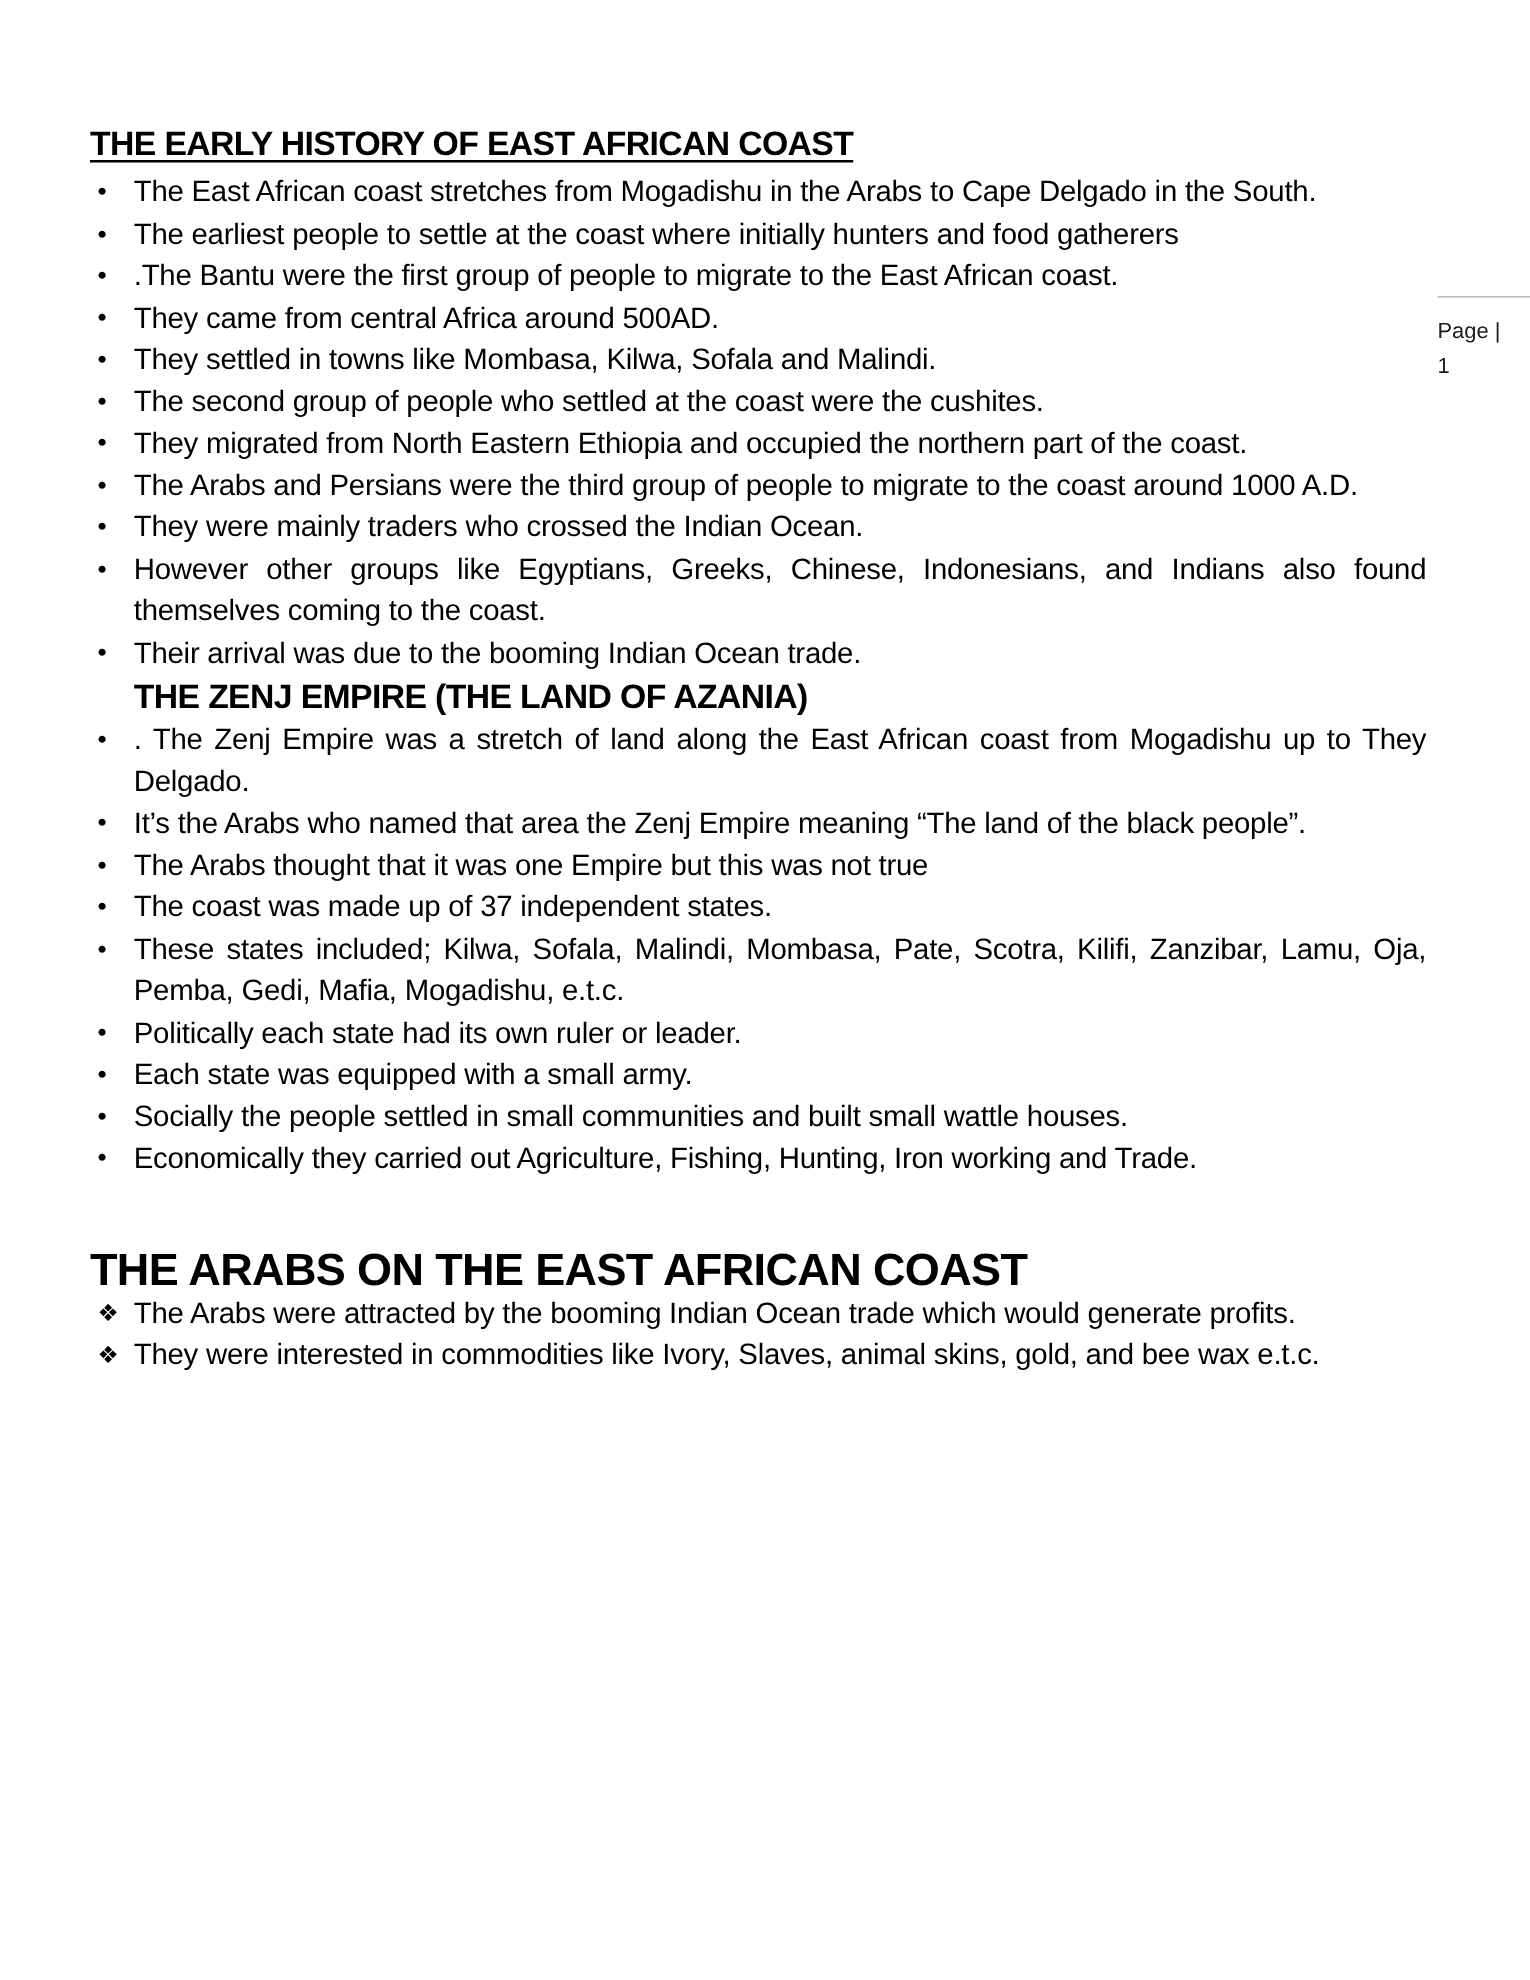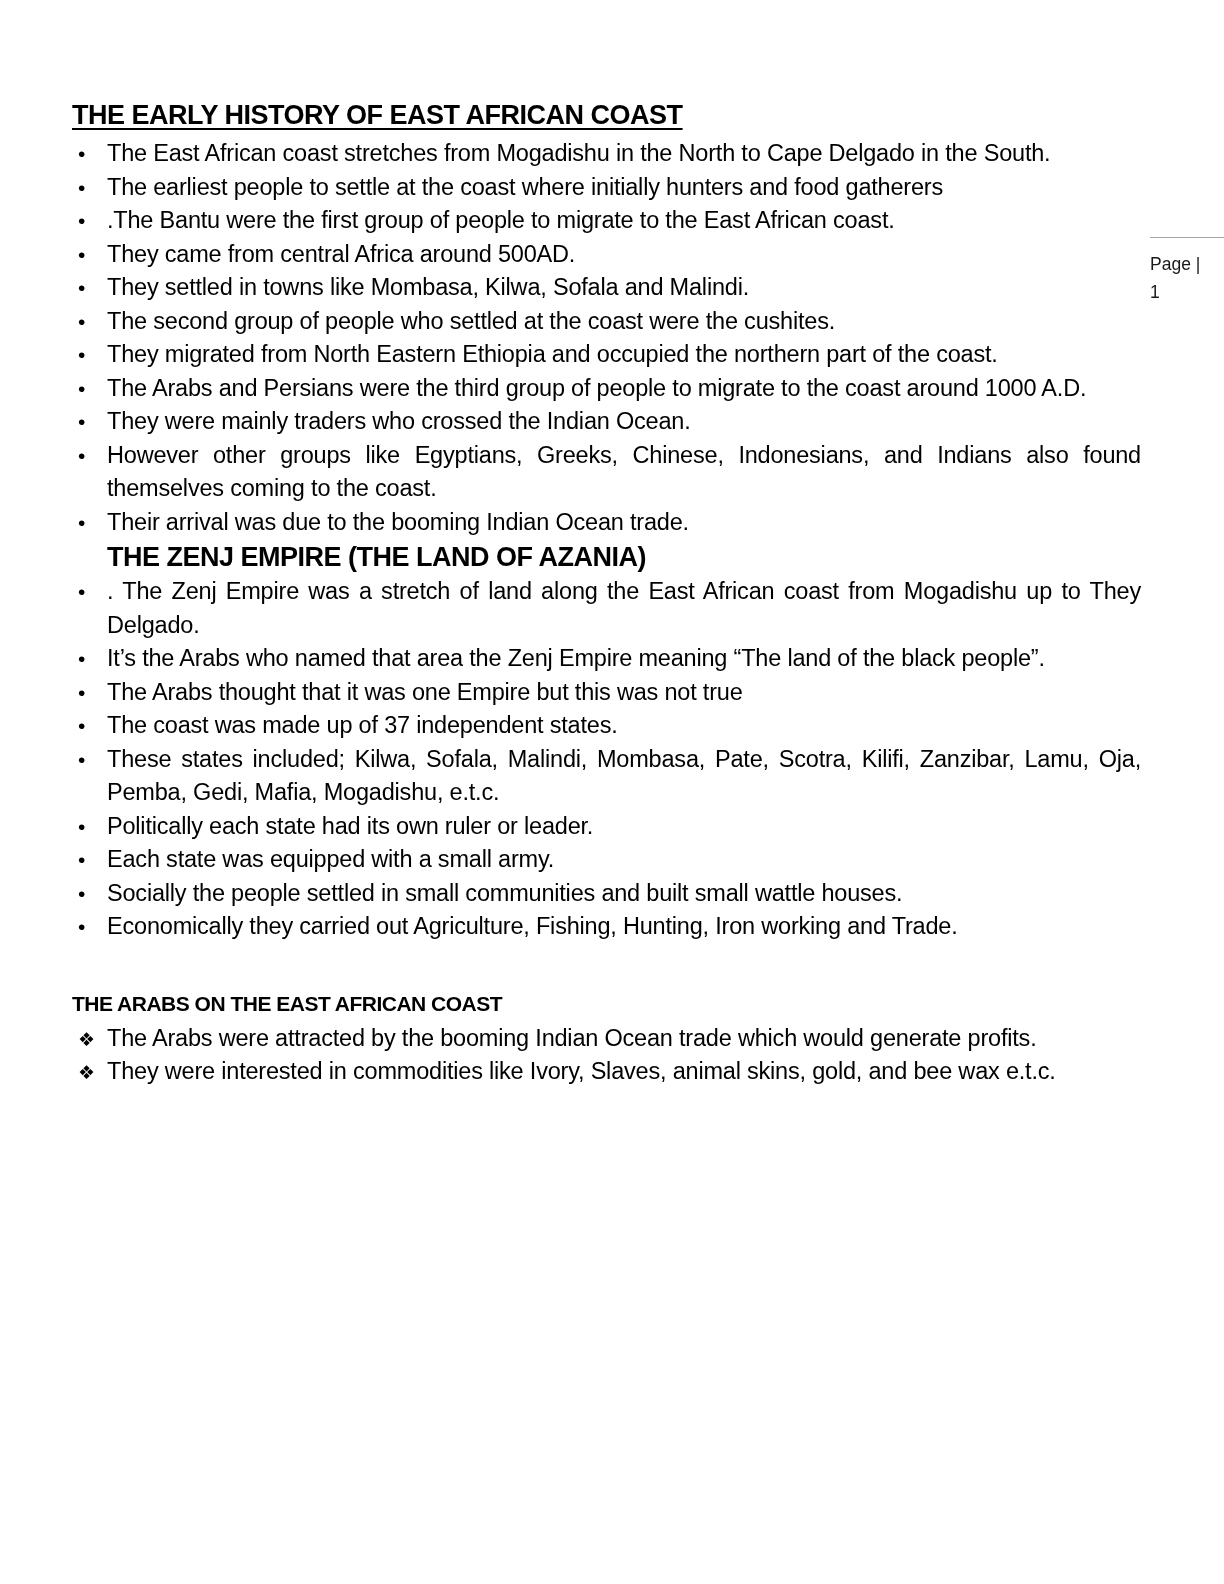--- a/index.html
+++ b/index.html
@@ -33,22 +33,22 @@
     display:inline-block;
   }
   ul.blist.round .mk{font-size:21px;}
   ul.blist.diamond .mk{font-size:19px;top:1px;}
   ul.blist .txt{display:block;text-align:justify;}
   .subheading{
     font-size:27px;font-weight:bold;line-height:36px;
     margin:0 0 0 35px;letter-spacing:-0.5px;
   }
   .heading{
-    font-size:21px;font-weight:bold;line-height:36px;
-    margin:42px 0 0 0;letter-spacing:-0.5px;
+    font-size:36px;font-weight:bold;line-height:36px;
+    margin:54px 0 0 0;letter-spacing:-0.5px;
   }
   .heading2{
     font-size:25px;font-weight:bold;line-height:34px;
     margin:30px 0 0 0;letter-spacing:-0.3px;
   }
   .para{
     margin:0;text-align:justify;text-indent:72px;
   }
   .footer{
     margin-top:40px;
@@ -72,21 +72,21 @@
 </head>
 <body>
 
 <main class="page">
 
   <h1 class="doc-title">THE EARLY HISTORY OF EAST AFRICAN COAST</h1>
 
   <ul class="blist round">
     <li>
         <span class="mk">•</span>
-        <span class="txt">The East African coast stretches from Mogadishu in the North to Cape Delgado in the South.</span>
+        <span class="txt">The East African coast stretches from Mogadishu in the Arabs to Cape Delgado in the South.</span>
       </li>
     <li>
         <span class="mk">•</span>
         <span class="txt">The earliest people to settle at the coast where initially hunters and food gatherers</span>
       </li>
     <li>
         <span class="mk">•</span>
         <span class="txt">.The Bantu were the first group of people to migrate to the East African coast.</span>
       </li>
     <li>

